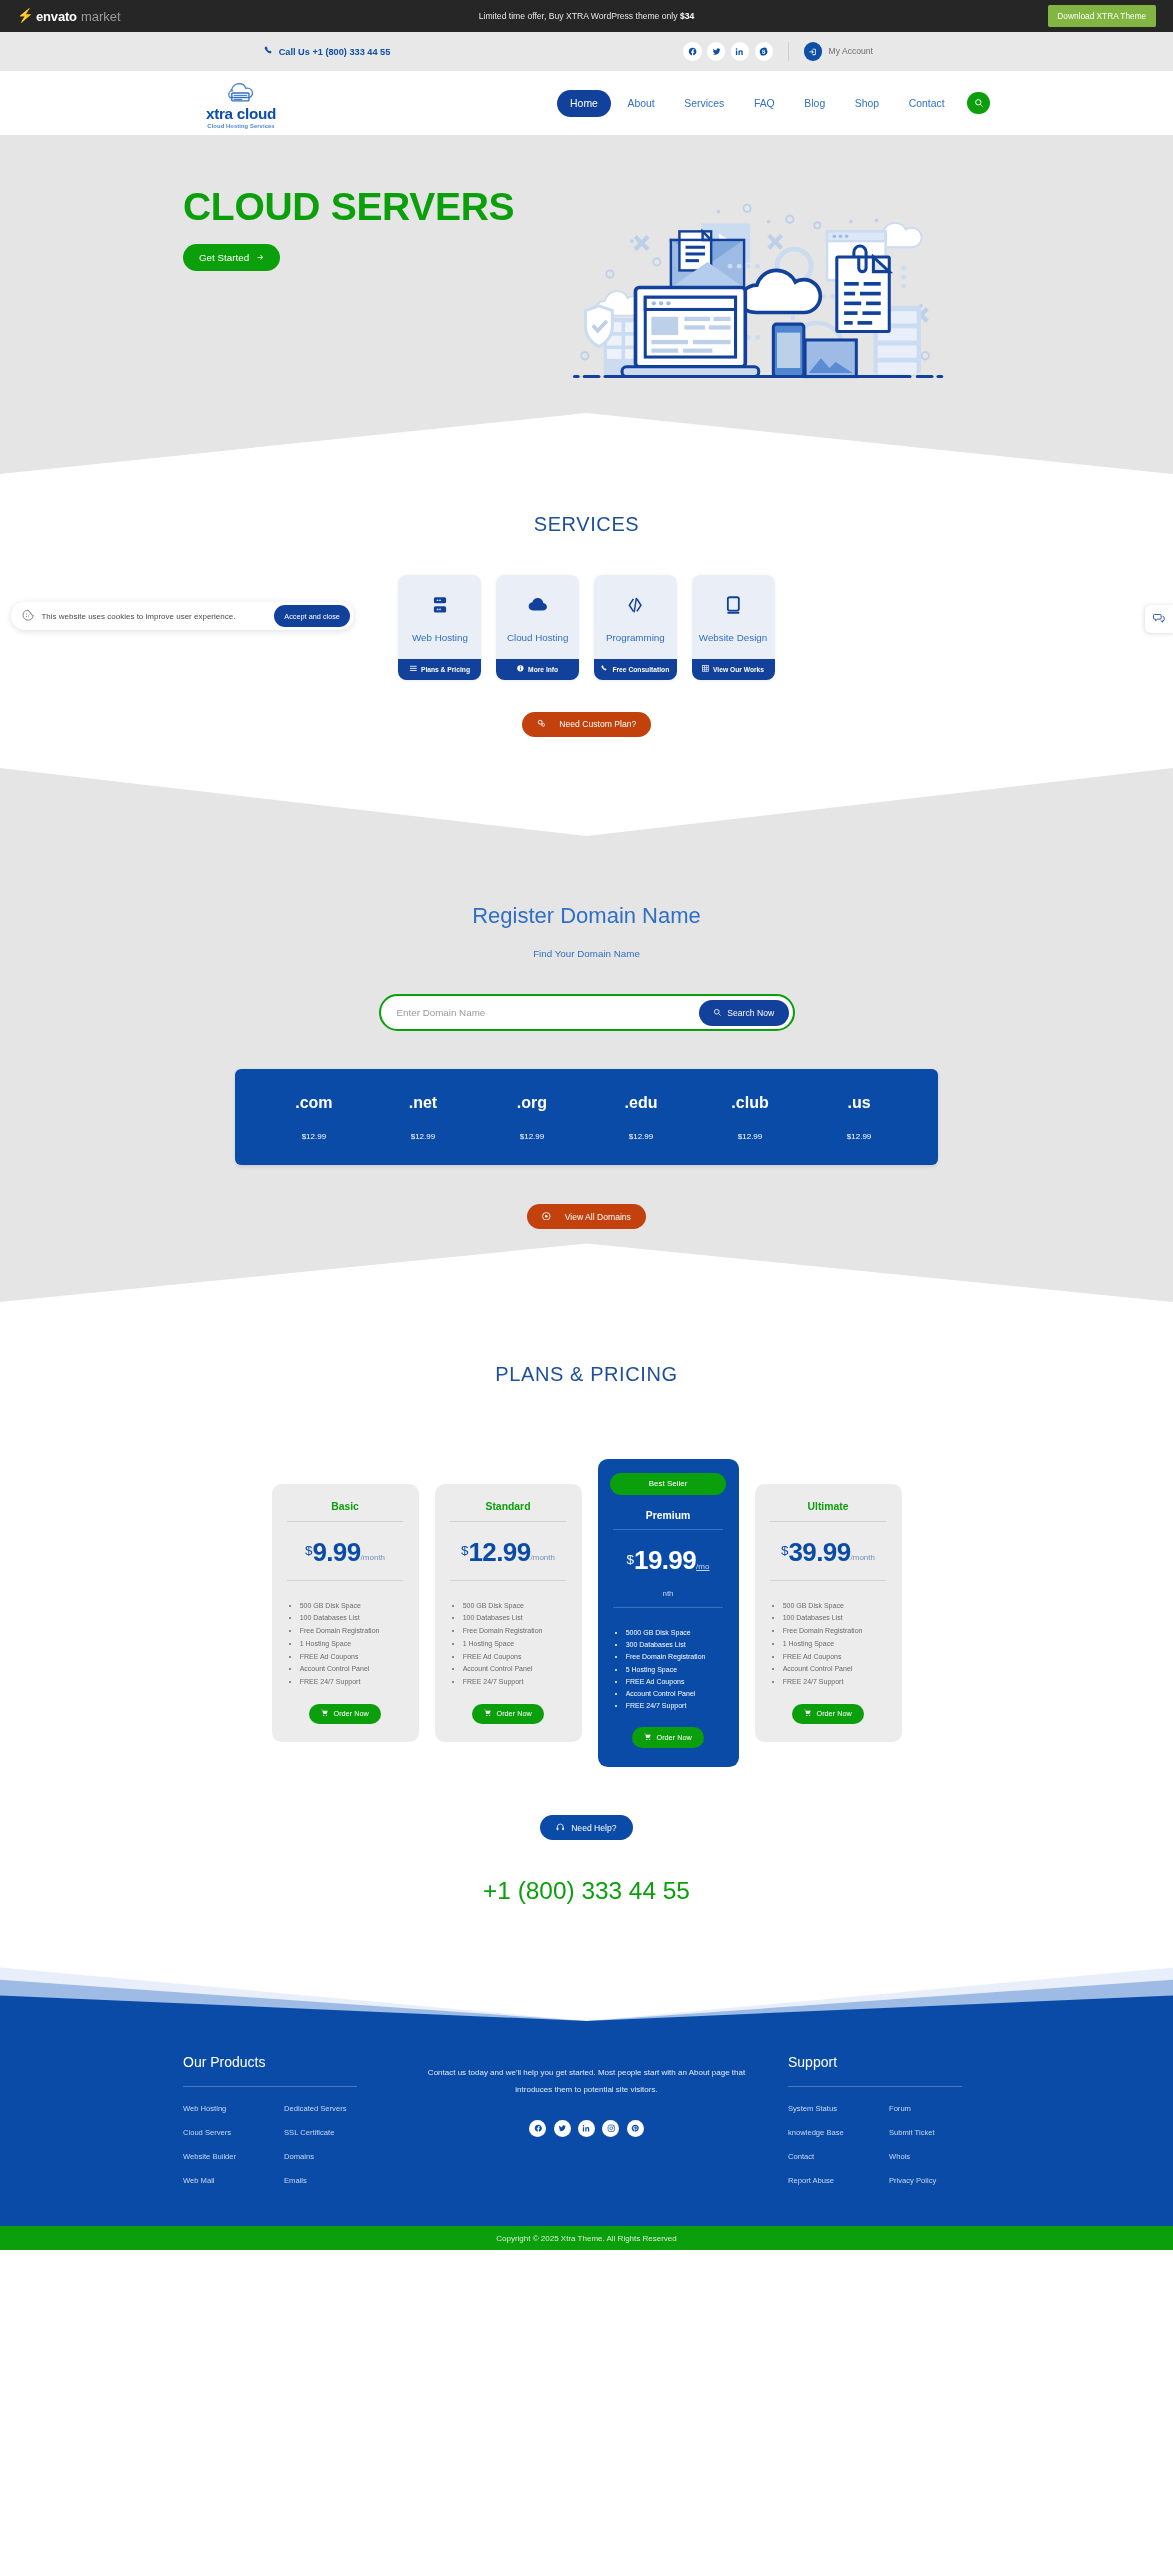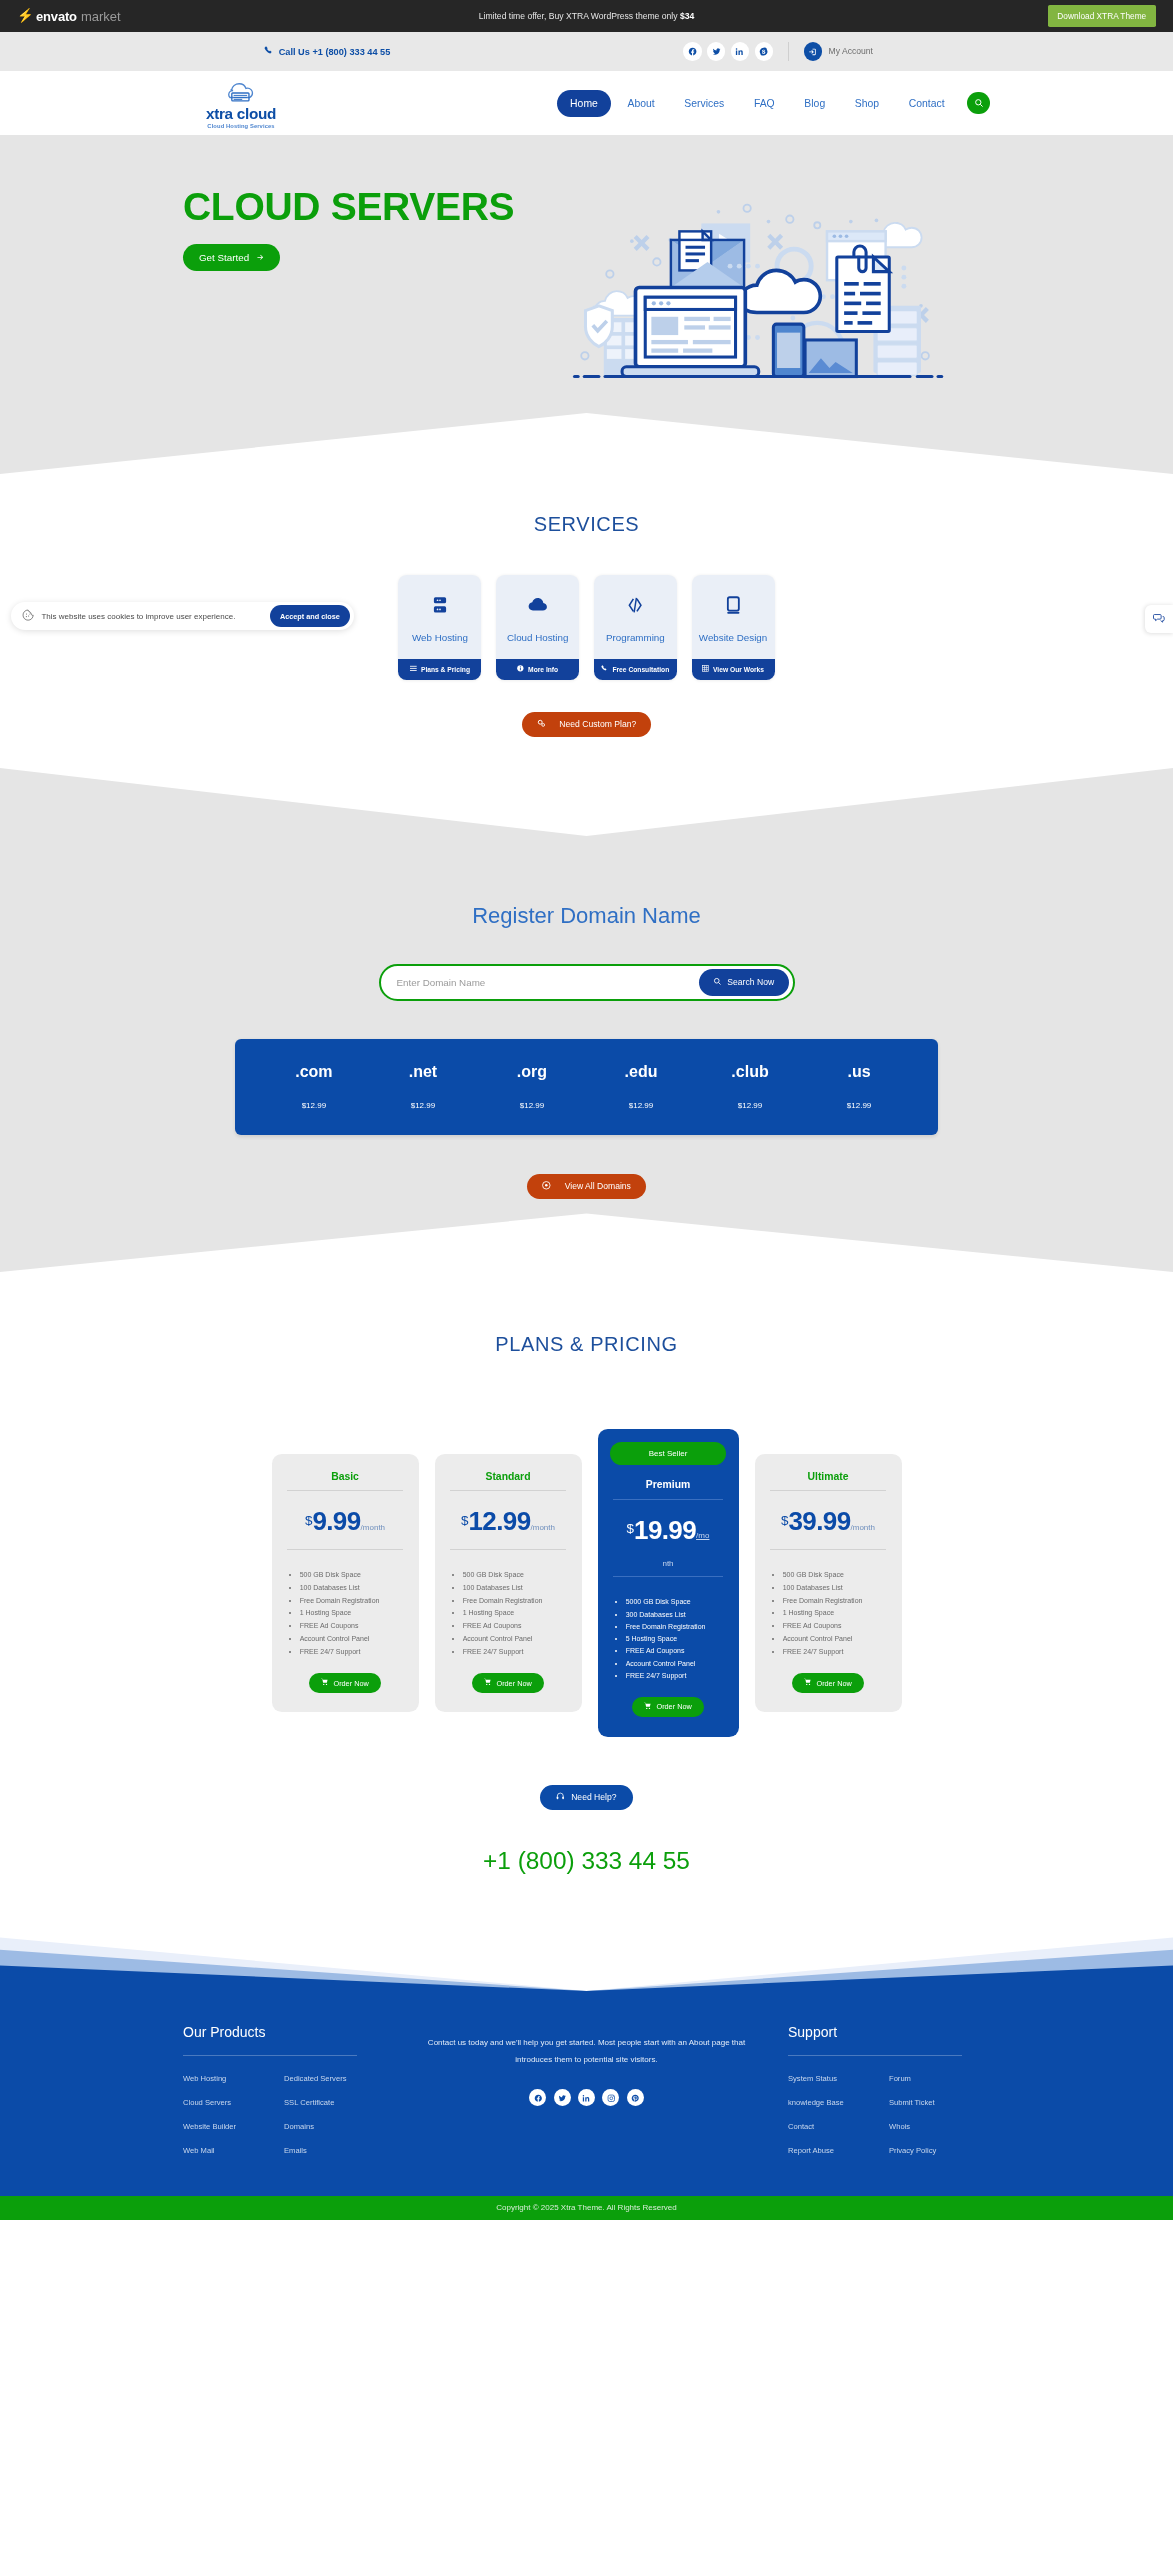--- a/index.html
+++ b/index.html
@@ -250,21 +250,21 @@
   
   .cookie {
     position: absolute; left: 11px; top: 602px; width: 343px; height: 28px;
     background: #ffffff; border-radius: 16px; box-shadow: 0 1.2px 6.1px rgba(0,0,0,0.13);
     display: flex; align-items: center; padding: 0 3.7px 0 11px; z-index: 50;
   }
   .cookie-ico svg { width: 12.2px; height: 12.2px; fill: none; stroke: #555; stroke-width: 1.4; }
   .cookie-txt { color: #4a4a4a; font-size: 8px; margin-left: 7.3px; flex: 1; }
   .cookie-btn {
     background: #12419b; color: #ffffff; border: none; cursor: pointer;
-    font-size: 7.3px; font-weight: bold; padding: 6.1px 10.4px; border-radius: 12.2px;
+    font-size: 7.3px; font-weight: normal; padding: 6.1px 10.4px; border-radius: 12.2px;
   }
 
   
   .chat-widget {
     position: absolute; right: 0; top: 605px; width: 28px; height: 28px;
     background: #ffffff; border-radius: 6.1px 0 0 6.1px;
     box-shadow: -0.6px 0.6px 4.3px rgba(0,0,0,0.12);
     display: flex; align-items: center; justify-content: center; z-index: 50;
   }
   .chat-widget svg { width: 12.2px; height: 12.2px; fill: none; stroke: #12419b; stroke-width: 1.7; }
@@ -638,20 +638,21 @@
     </div>
     <div style="position:relative;height:68px;overflow:hidden;">
       <svg viewBox="0 0 1920 112" width="1173" height="68" preserveAspectRatio="none">
         <polygon points="0,0 960,112 1920,0 1920,112 0,112" fill="#e5e5e5"></polygon>
       </svg>
     </div>
   </section>
 
   <section class="domains">
     <h2 class="dom-title">Register Domain Name</h2>
+    <div class="dom-sub">Find Your Domain Name</div>
     <div class="dom-search">
       <input type="text" placeholder="Enter Domain Name" style="">
       <button class="dom-search-btn">
         <span><svg viewBox="0 0 24 24">
               <circle cx="10.5" cy="10.5" r="6.5"></circle>
               <line x1="15.5" y1="15.5" x2="21" y2="21"></line>
             </svg></span>
         <span>Search Now</span>
       </button>
     </div>

